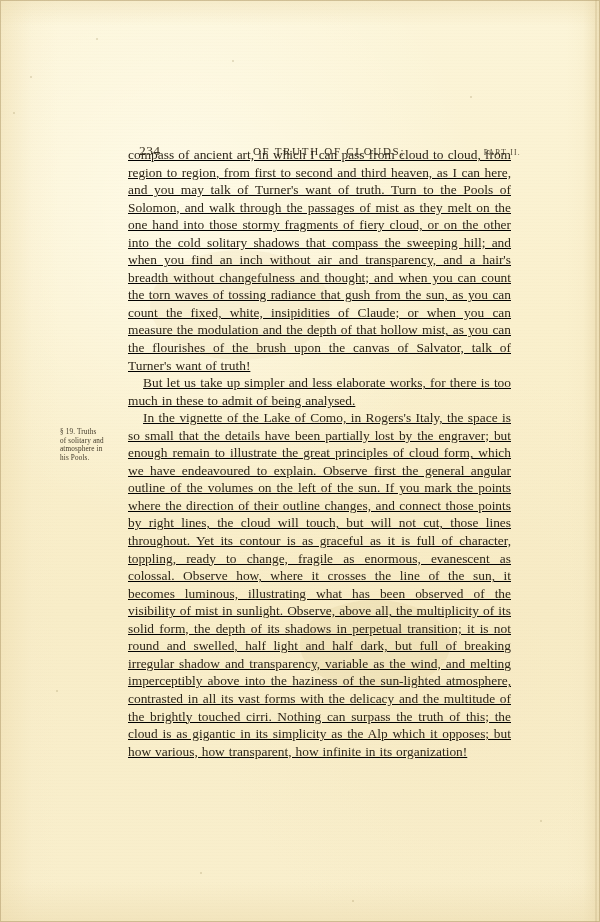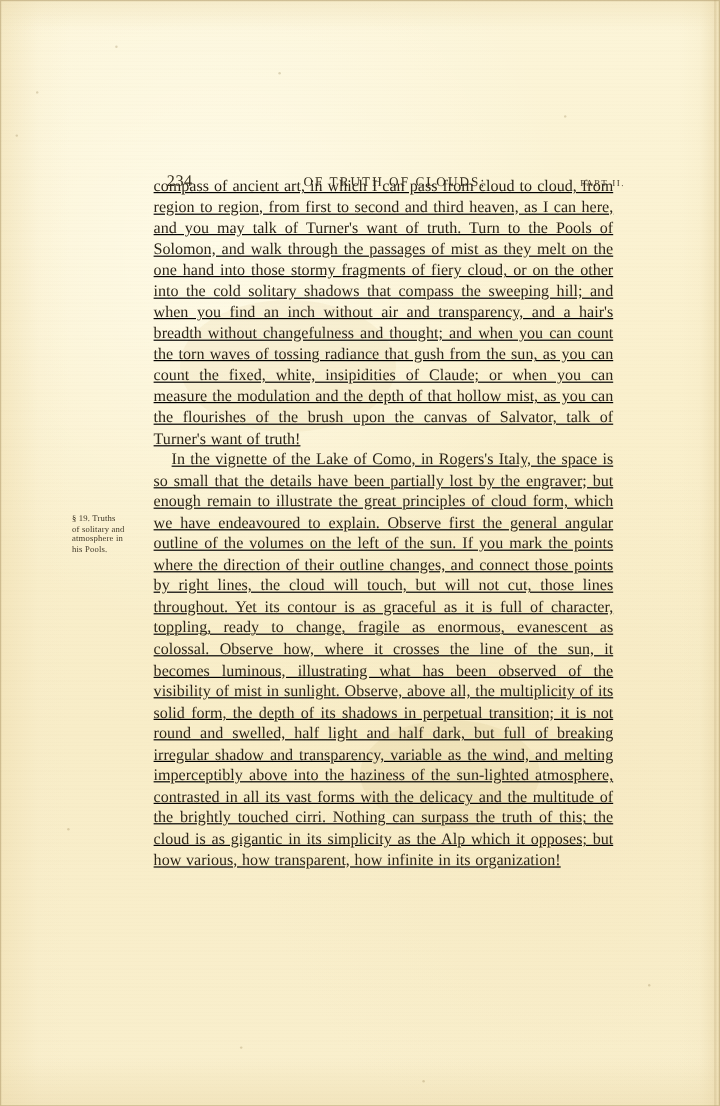--- a/index.html
+++ b/index.html
@@ -185,20 +185,21 @@
 
     <div class="sidenote">
       <div>§ 19. Truths</div>
       <div>of solitary and</div>
       <div>atmosphere in</div>
       <div>his Pools.</div>
     </div>
 
     <div class="body-block">
       <p class="para first">compass of ancient art, in which I can pass from cloud to cloud, from region to region, from first to second and third heaven, as I can here, and you may talk of Turner's want of truth. Turn to the Pools of Solomon, and walk through the passages of mist as they melt on the one hand into those stormy fragments of fiery cloud, or on the other into the cold solitary shadows that compass the sweeping hill; and when you find an inch without air and transparency, and a hair's breadth without changefulness and thought; and when you can count the torn waves of tossing radiance that gush from the sun, as you can count the fixed, white, insipidities of Claude; or when you can measure the modulation and the depth of that hollow mist, as you can the flourishes of the brush upon the canvas of Salvator, talk of Turner's want of truth!</p>
+      <p class="para">But let us take up simpler and less elaborate works, for there is too much in these to admit of being analysed.</p>
       <p class="para">In the vignette of the Lake of Como, in Rogers's Italy, the space is so small that the details have been partially lost by the engraver; but enough remain to illustrate the great principles of cloud form, which we have endeavoured to explain. Observe first the general angular outline of the volumes on the left of the sun. If you mark the points where the direction of their outline changes, and connect those points by right lines, the cloud will touch, but will not cut, those lines throughout. Yet its contour is as graceful as it is full of character, toppling, ready to change, fragile as enormous, evanescent as colossal. Observe how, where it crosses the line of the sun, it becomes luminous, illustrating what has been observed of the visibility of mist in sunlight. Observe, above all, the multiplicity of its solid form, the depth of its shadows in perpetual transition; it is not round and swelled, half light and half dark, but full of breaking irregular shadow and transparency, variable as the wind, and melting imperceptibly above into the haziness of the sun-lighted atmosphere, contrasted in all its vast forms with the delicacy and the multitude of the brightly touched cirri. Nothing can surpass the truth of this; the cloud is as gigantic in its simplicity as the Alp which it opposes; but how various, how transparent, how infinite in its organization!</p>
     </div>
 
   </div>
 
   <div class="grain"></div>
   <div class="scan-band-right"></div>
   <div class="scan-border"></div>
 
 </div>

